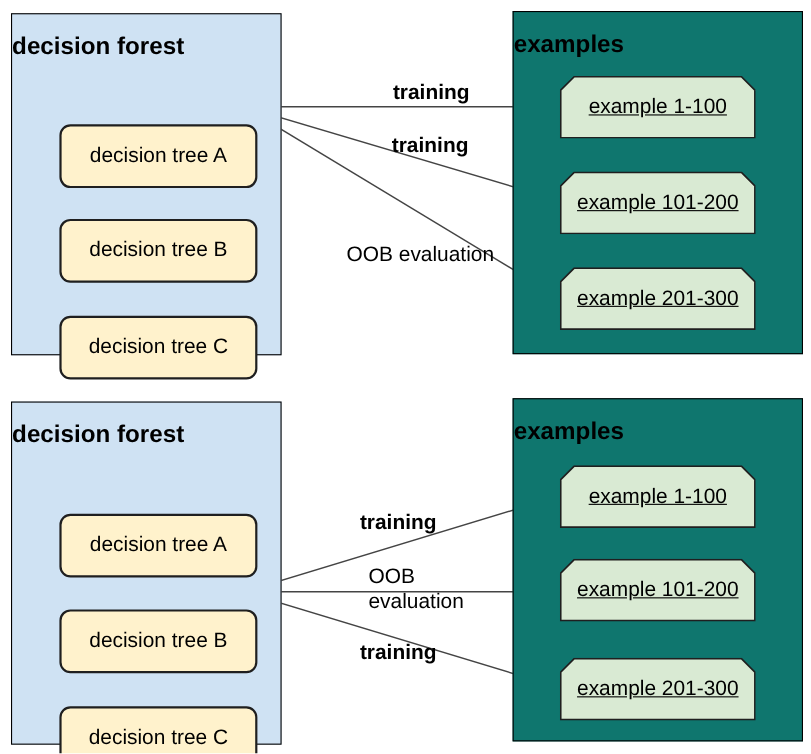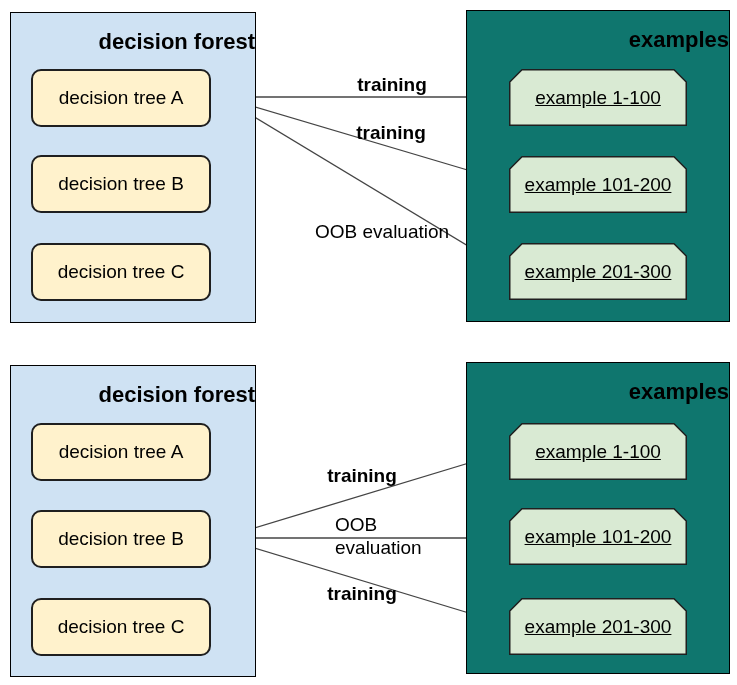--- a/index.html
+++ b/index.html
@@ -17,38 +17,39 @@
     border: 1px solid var(--box-border, #000);
     box-sizing: border-box;
   }
   .forest-box { background: var(--forest-bg, #cfe2f3); }
   .examples-box { background: #0f766e; }
   .box-title {
     position: absolute;
     top: 16px;
     left: 0;
     width: 100%;
-    text-align: right;
+    text-align: left;
     font-weight: bold;
     font-size: 22px;
     line-height: 26px;
   }
   .tree-box {
     position: absolute;
-    left: 20px;
+    left: 43px;
     width: 180px;
     height: 58px;
     box-sizing: border-box;
     background: var(--tree-bg, #fff2cc);
     border: 2px solid var(--shape-border, #1f1f1f);
     border-radius: 10px;
     display: flex;
     align-items: center;
     justify-content: center;
     font-size: 19px;
+    margin-top: 44px;
   }
   .card {
     position: absolute;
     left: 42px;
     width: 178px;
     height: 57px;
     display: flex;
     align-items: center;
     justify-content: center;
     font-size: 19px;

